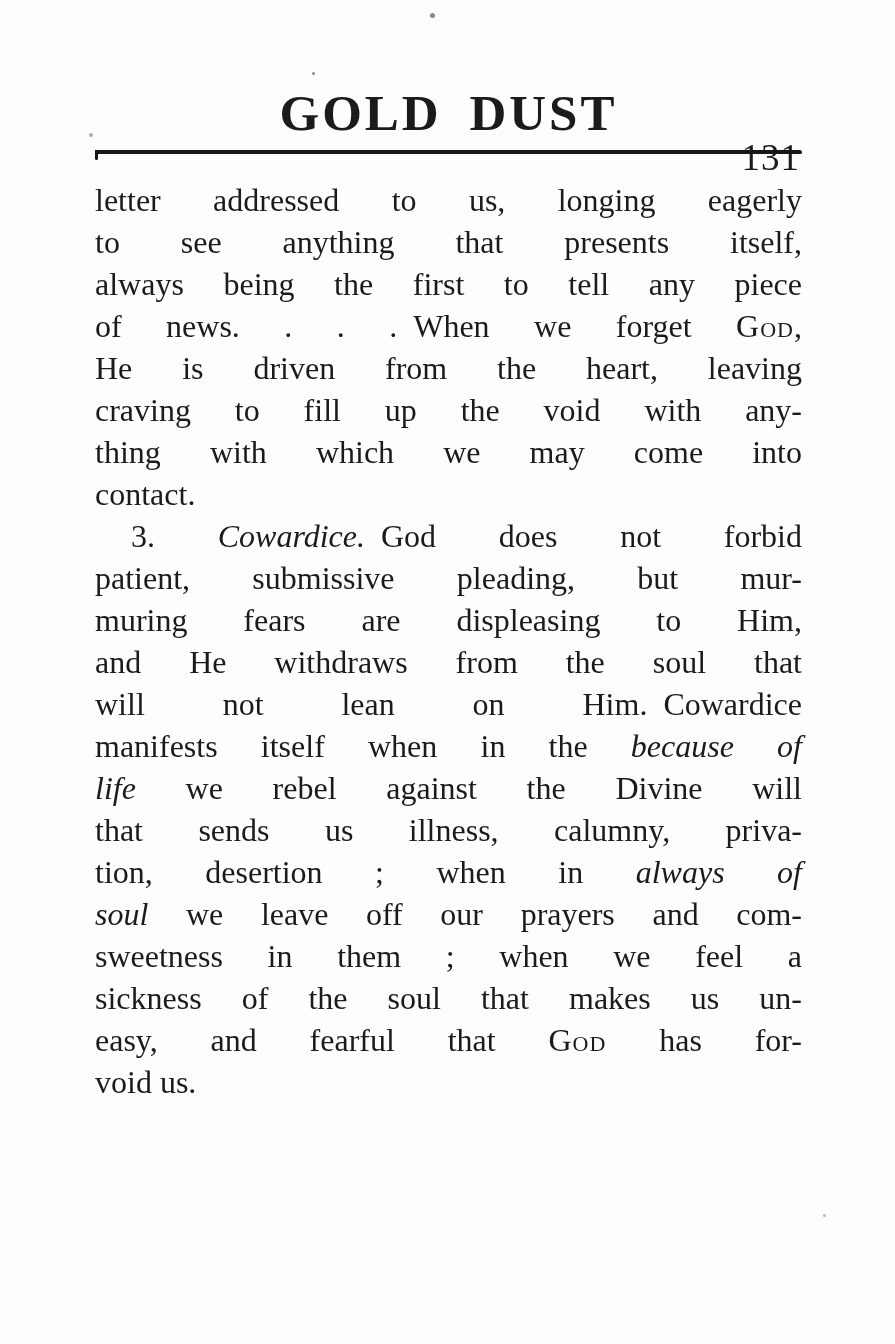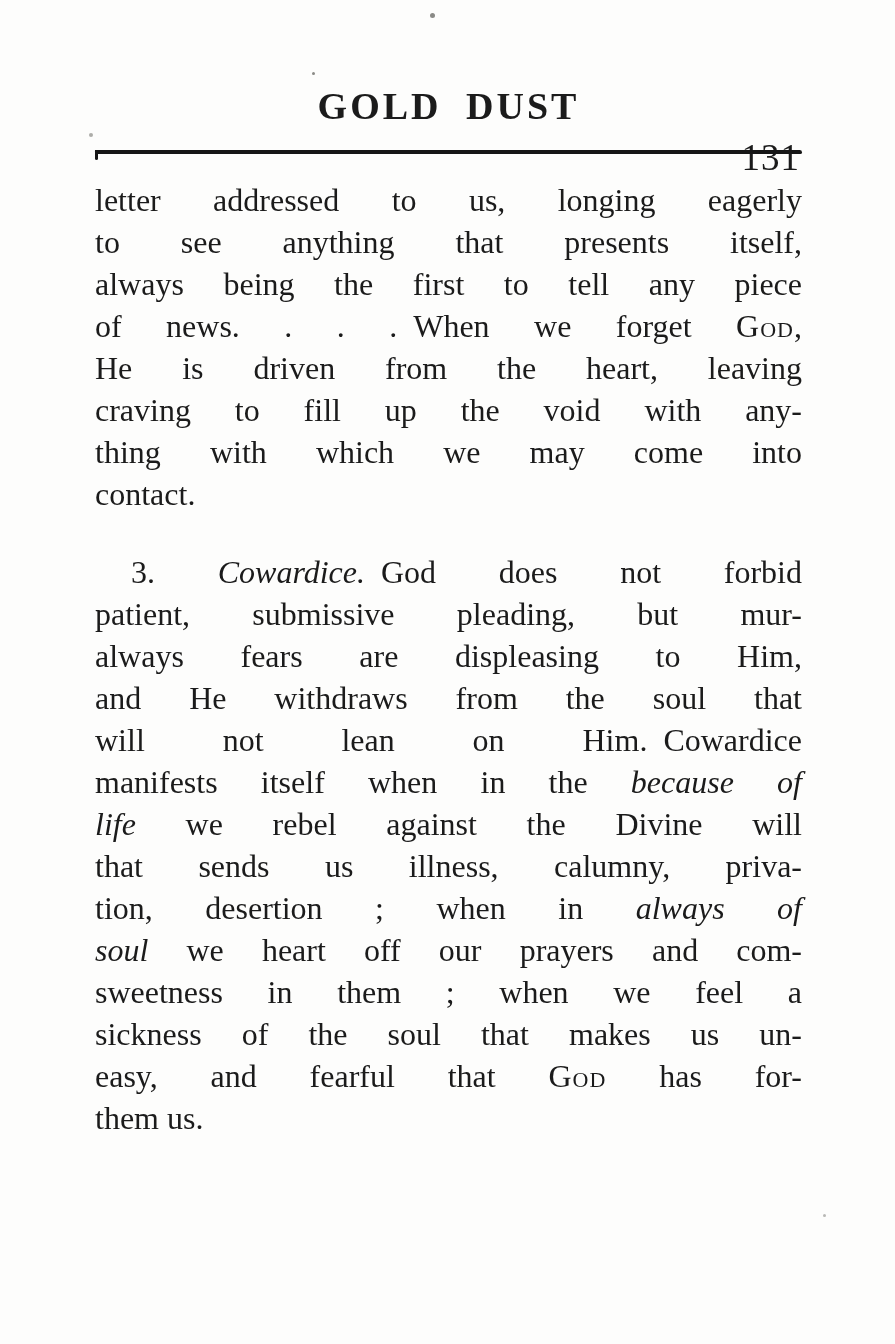--- a/index.html
+++ b/index.html
@@ -17,21 +17,21 @@
     left: 95px;
     top: 84px;
     width: 707px;
     color: #1b1b1b;
   }
   .header { position: relative; height: 46px; }
   .title {
     position: absolute;
     left: 0; right: 0; top: 0;
     text-align: center;
-    font-size: 38px;
+    font-size: 51px;
     font-weight: bold;
     letter-spacing: 3px;
     word-spacing: 12px;
     white-space: nowrap;
   }
   .pagenum {
     position: absolute;
     right: 2px; top: 4px;
     font-size: 37px;
     letter-spacing: 1px;
@@ -61,21 +61,21 @@
     text-align: justify;
     text-align-last: justify;
     -moz-text-align-last: justify;
     white-space: normal;
   }
   .line.flush {
     text-align: left;
     text-align-last: left;
     -moz-text-align-last: left;
   }
-  .line.indent { text-indent: 36px; margin-top: 36px; }
+  .line.indent { text-indent: 36px; }
   .it { font-style: italic; }
   .sc { font-variant: small-caps; letter-spacing: 1px; }
   .speck {
     position: absolute;
     background: #8a8a86;
     border-radius: 50%;
   }
   .speck.s1 { left: 430px; top: 13px;  width: 5px; height: 5px; }
   .speck.s2 { left: 312px; top: 72px;  width: 3px; height: 3px; }
   .speck.s3 { left: 89px;  top: 133px; width: 4px; height: 4px; opacity: .7; }
@@ -103,28 +103,28 @@
           <div class="line"><span>always being the first to tell any piece</span></div>
           <div class="line"><span>of news. . . . When we forget </span><span class="sc">God</span><span>,</span></div>
           <div class="line"><span>He is driven from the heart, leaving</span></div>
           <div class="line"><span>craving to fill up the void with any-</span></div>
           <div class="line"><span>thing with which we may come into</span></div>
           <div class="line flush"><span>contact.</span></div>
         </div>
         <div>
           <div class="line indent"><span>3. </span><span class="it">Cowardice.</span><span> God does not forbid</span></div>
           <div class="line"><span>patient, submissive pleading, but mur-</span></div>
-          <div class="line"><span>always fears are displeasing to Him,</span></div>
+          <div class="line"><span>muring fears are displeasing to Him,</span></div>
           <div class="line"><span>and He withdraws from the soul that</span></div>
           <div class="line"><span>will not lean on Him. Cowardice</span></div>
           <div class="line"><span>manifests itself when in the </span><span class="it">because of</span></div>
           <div class="line"><span class="it">life</span><span> we rebel against the Divine will</span></div>
           <div class="line"><span>that sends us illness, calumny, priva-</span></div>
           <div class="line"><span>tion, desertion ; when in </span><span class="it">always of</span></div>
-          <div class="line"><span class="it">soul</span><span> we heart off our prayers and com-</span></div>
+          <div class="line"><span class="it">soul</span><span> we leave off our prayers and com-</span></div>
           <div class="line"><span>sweetness in them ; when we feel a</span></div>
           <div class="line"><span>sickness of the soul that makes us un-</span></div>
           <div class="line"><span>easy, and fearful that </span><span class="sc">God</span><span> has for-</span></div>
-          <div class="line flush"><span>them us.</span></div>
+          <div class="line flush"><span>void us.</span></div>
         </div>
       </div>
   </div>
 </div>
 
 </body></html>

